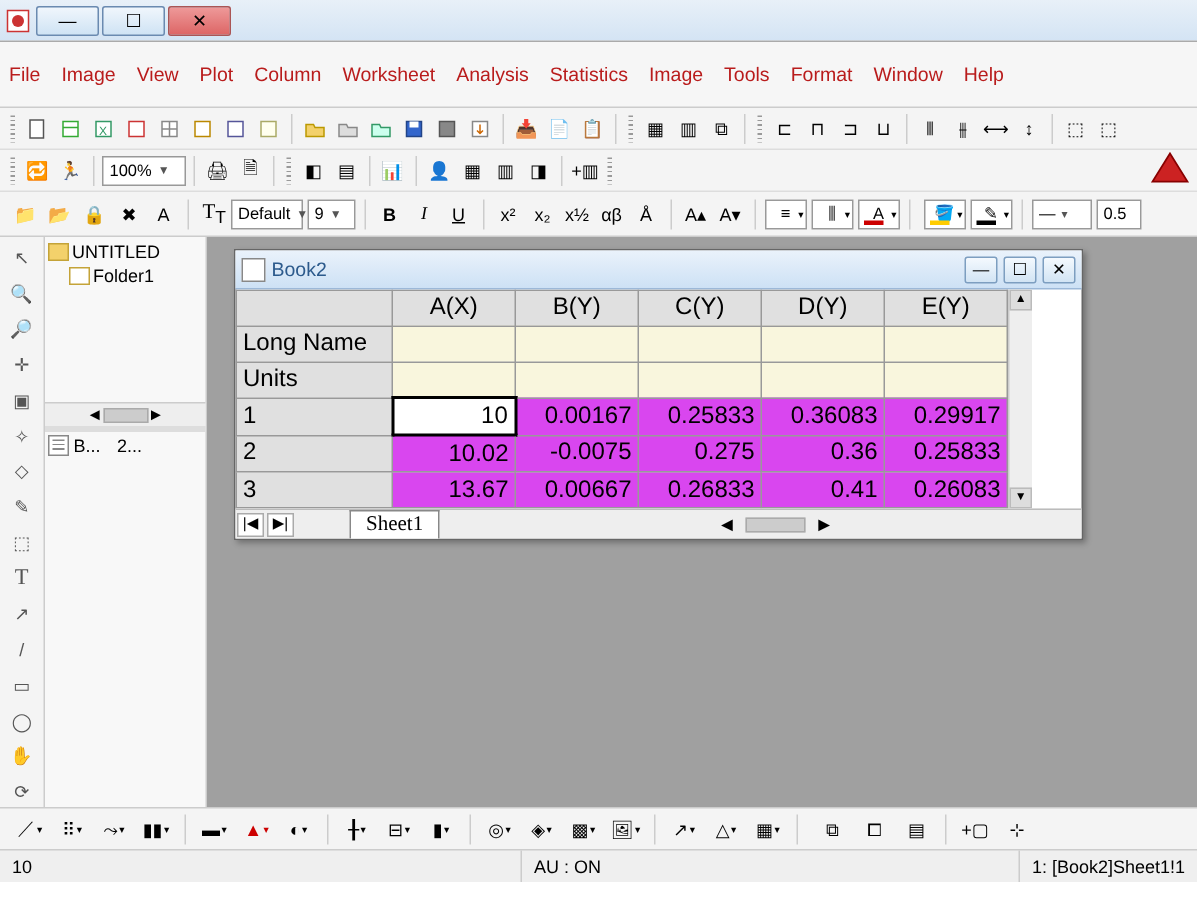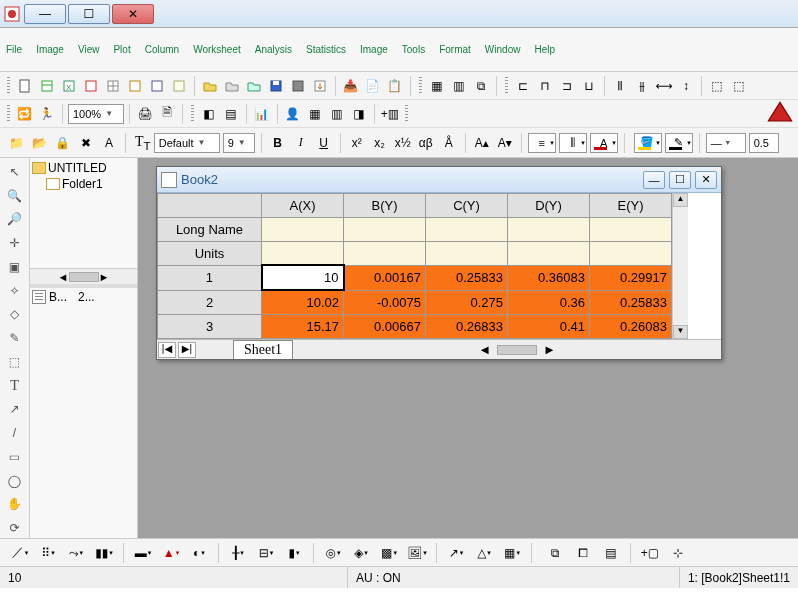--- a/index.html
+++ b/index.html
@@ -8,34 +8,34 @@
 
 .titlebar { height: 28px; background: linear-gradient(#e8f0f8,#d4e4f4); border-bottom: 1px solid #aaa; display: flex; align-items: center; padding: 0 4px; }
 .titlebar .app-icon { width: 16px; height: 16px; margin-right: 4px; }
 .titlebar .title { flex: 1; font-size: 12px; color: #333; }
 .titlebar .winbtns { display: flex; gap: 2px; }
 .titlebar .winbtn { width: 42px; height: 20px; background: linear-gradient(#f0f6fc,#cfe3f4); border: 1px solid #6a8ab0; border-radius: 2px; display:flex; align-items:center; justify-content:center; font-size:12px; }
 .titlebar .winbtn.close { background: linear-gradient(#e99,#d66); border-color:#a55; }
 
 
 .menubar { height: 44px; background: #f6f6f6; border-bottom: 1px solid #ccc; padding: 2px 6px; display:flex; flex-wrap:wrap; align-items:center; gap: 0 14px; }
-.menubar .menuitem { color: #15803d; font-size: 10px; cursor: default; }
+.menubar .menuitem { color: #b91c1c; font-size: 13px; cursor: default; }
 
 
 .tbrow { height: 28px; background: #f4f4f4; border-bottom: 1px solid #ddd; display:flex; align-items:center; padding: 0 4px; gap: 2px; }
 .tbrow .grip { width: 3px; height: 18px; background: repeating-linear-gradient(#999,#999 1px,transparent 1px,transparent 3px); margin: 0 3px; }
 .tbsep { width:1px; height:20px; background:#ccc; margin:0 3px; }
 .tbtn { width: 20px; height: 20px; border: 1px solid transparent; display:inline-flex; align-items:center; justify-content:center; font-size:12px; border-radius:2px; }
 .tbtn svg { width:14px; height:14px; }
 .combo { height: 20px; border: 1px solid #999; background: #fff; display:inline-flex; align-items:center; padding:0 2px 0 4px; font-size:11px; }
 .combo .arrow { margin-left: 4px; font-size:8px; color:#555; }
 
 
 .fontrow { height: 30px; background:#f4f4f4; border-bottom:1px solid #ccc; display:flex; align-items:center; padding:0 4px; gap:3px; }
-.fontcombo { width: 66px; }
+.fontcombo { width: 48px; }
 .sizecombo { width: 32px; }
 .colorbtn { width:28px; height:20px; border:1px solid #999; display:inline-flex; align-items:center; justify-content:center; position:relative; background:#fff;}
 .colorbtn .bar { position:absolute; bottom:2px; left:3px; right:10px; height:3px; }
 .colorbtn .arrow { position:absolute; right:1px; font-size:7px; }
 
 
 .mainarea { display:flex; height: 380px; }
 .leftstrip { width: 30px; background:#f4f4f4; border-right:1px solid #ccc; display:flex; flex-direction:column; align-items:center; gap:4px; padding-top:4px; }
 .leftstrip .lbtn { width:20px; height:20px; display:flex; align-items:center; justify-content:center; font-size:12px; color:#555; }
 
@@ -55,24 +55,24 @@
 .workspace { flex:1; background:#a0a0a0; position:relative; }
 
 
 .bookwin { position:absolute; left:18px; top:8px; width:566px; height:194px; background:#fff; border:1px solid #666; box-shadow:2px 2px 4px rgba(0,0,0,.3); display:flex; flex-direction:column;}
 .booktitle { height:26px; background:linear-gradient(#eaf2fb,#cde1f5); border-bottom:1px solid #9cb8d8; display:flex; align-items:center; padding:0 4px; gap:4px;}
 .booktitle .wicon { width:16px; height:16px; background:#fff; border:1px solid #888; }
 .booktitle .btxt { flex:1; font-size:13px; color:#2c5a8c; }
 .booktitle .bwbtn { width:22px; height:18px; border:1px solid #7d9ec0; background:linear-gradient(#f4f9fe,#d2e4f4); border-radius:2px; display:flex; align-items:center; justify-content:center; font-size:11px; }
 
 .sheetwrap { flex:1; display:flex; overflow:hidden;}
-.sheet { border-collapse:collapse; font-size:13px; }
-.sheet th, .sheet td { border:1px solid #999; padding:2px 4px; height:18px; text-align:right; background:#f97316;}
+.sheet { border-collapse:collapse; font-size:16px; }
+.sheet th, .sheet td { border:1px solid #999; padding:2px 4px; height:18px; text-align:right; background:#d946ef;}
 .sheet th { background:#e0e0e0; font-weight:normal; text-align:center;}
-.sheet th.rowh { text-align:center; width:104px; }
+.sheet th.rowh { text-align:left; width:104px; }
 .sheet .meta td { background:#f9f6dd; }
 .sheet .meta th.rowh { background:#e0e0e0; }
 .sheet td.sel { border:2px solid #000; background:#fff; }
 .sheet th.colh { width:82px; }
 .vscroll { width:16px; background:#eee; border-left:1px solid #ccc; display:flex; flex-direction:column; }
 .vscroll .vbtn { height:14px; background:#ddd; border:1px solid #bbb; font-size:8px; text-align:center;}
 .vscroll .vtrack { flex:1; }
 
 .sheetfoot { height:20px; background:#eee; border-top:1px solid #bbb; display:flex; align-items:center; font-size:13px;}
 .sheetfoot .navbtn { width:18px; height:16px; border:1px solid #aaa; background:#fff; text-align:center; font-size:10px; margin:0 1px;}
@@ -399,21 +399,21 @@
           <tr>
                 <th class="rowh">2</th>
             <td>10.02</td>
             <td>-0.0075</td>
             <td>0.275</td>
             <td>0.36</td>
             <td>0.25833</td>
               </tr>
           <tr>
                 <th class="rowh">3</th>
-            <td>15.17</td>
+            <td>13.67</td>
             <td>0.00667</td>
             <td>0.26833</td>
             <td>0.41</td>
             <td>0.26083</td>
               </tr>
         </tbody>
           </table>
         <div class="vscroll">
           <div class="vbtn">▲</div>
             <div class="vtrack"></div>

